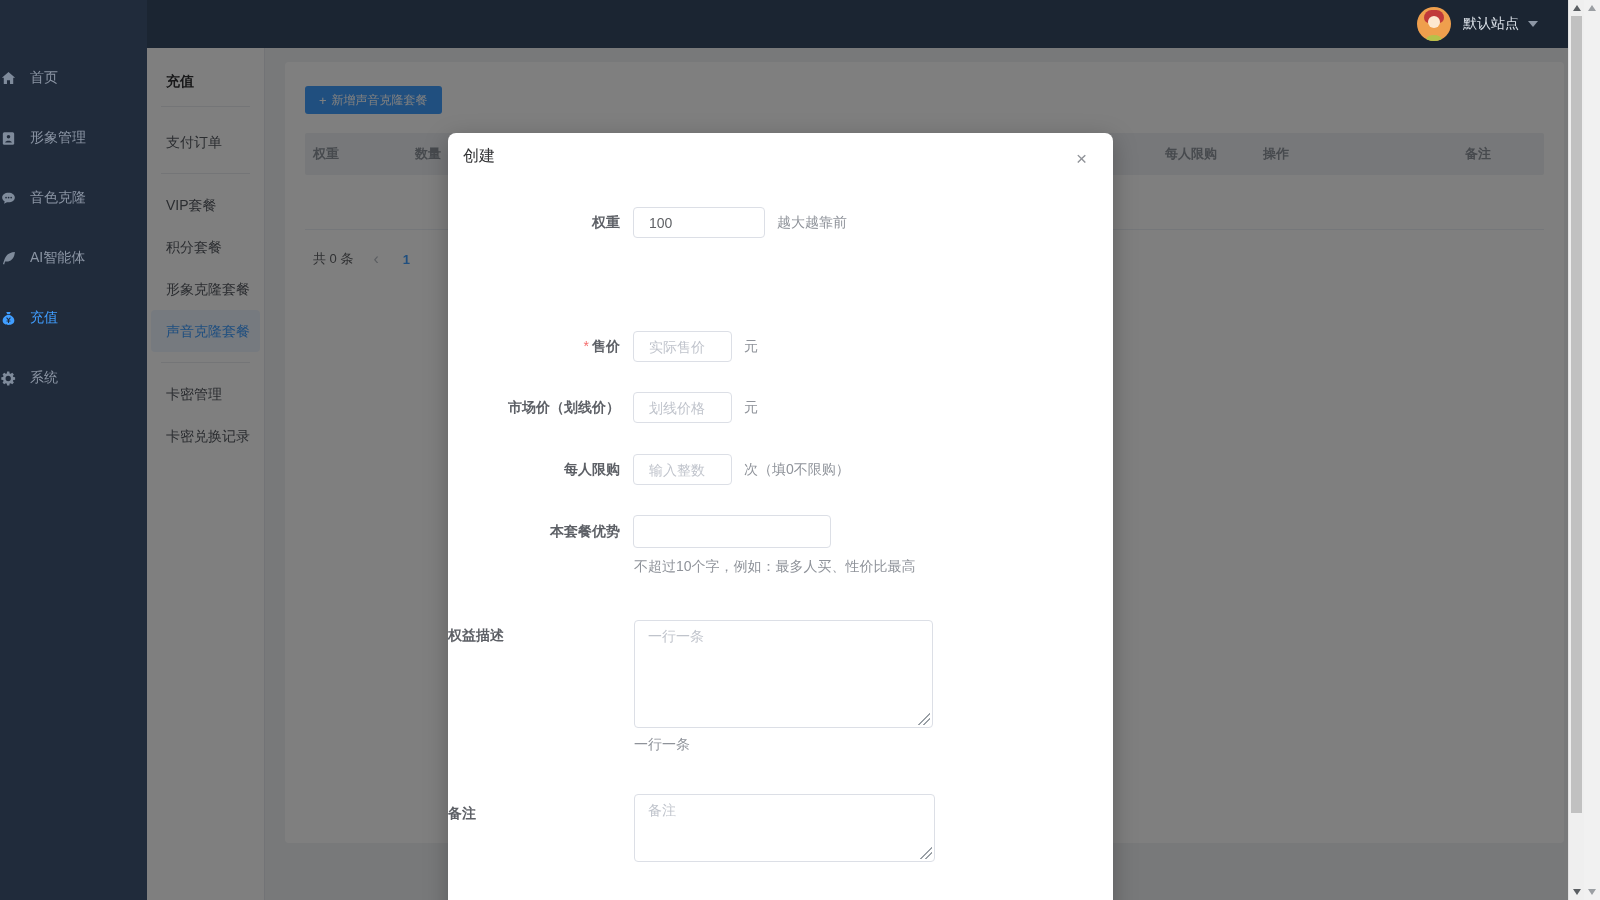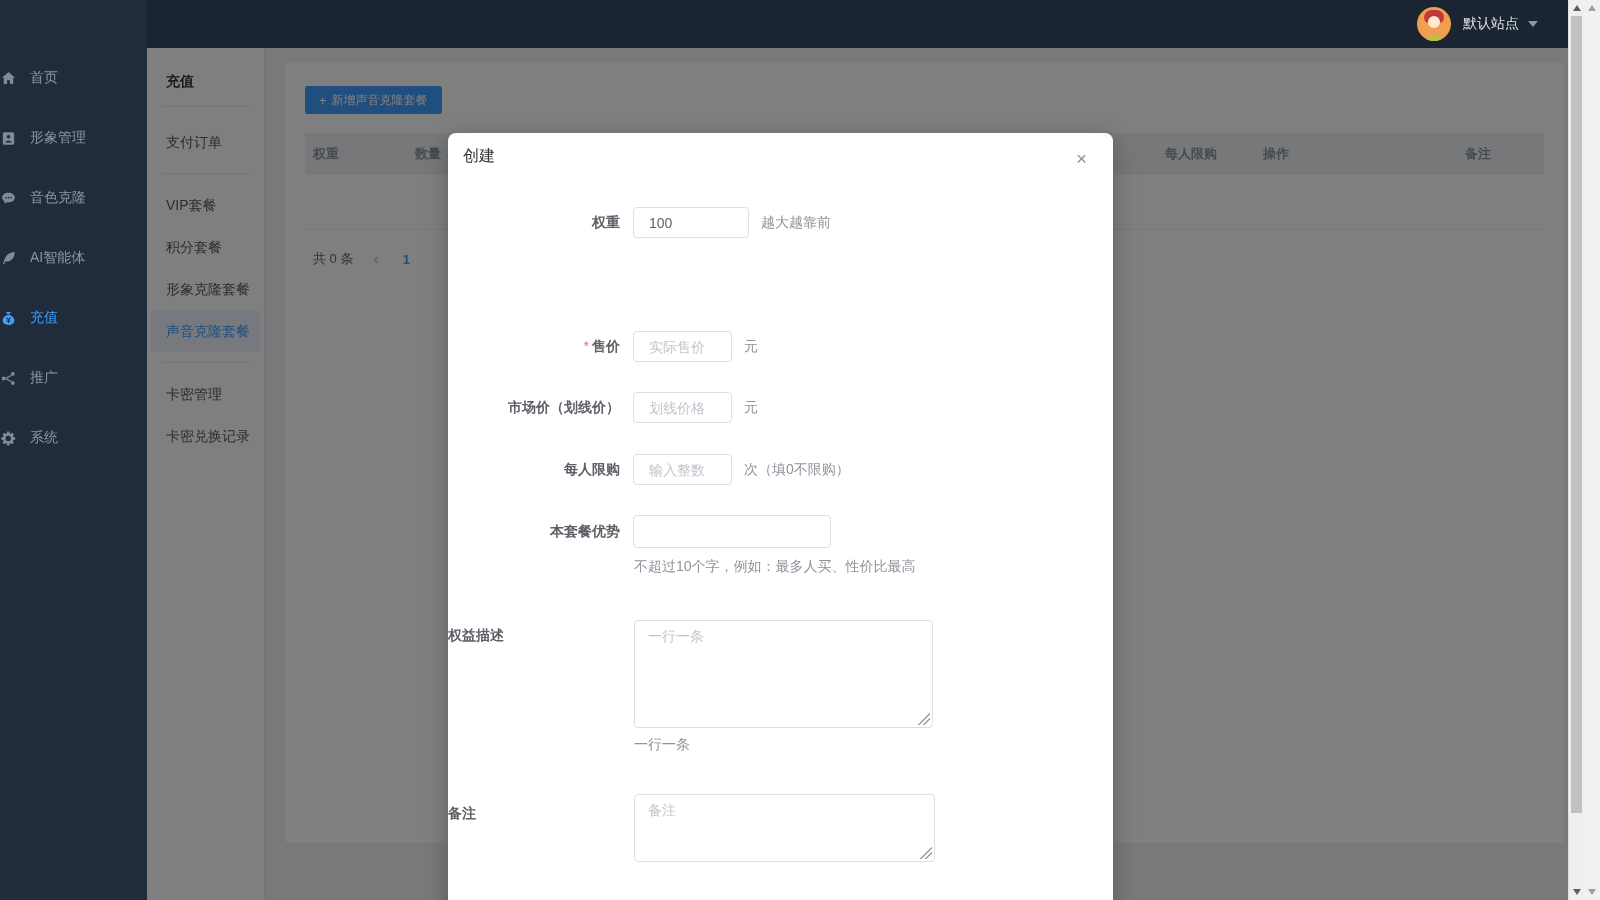--- a/index.html
+++ b/index.html
@@ -60,21 +60,21 @@
     border-radius:8px 8px 0 0;box-shadow:0 6px 24px rgba(0,0,0,.25);z-index:20}
   .m-title{position:absolute;left:15px;top:13px;font-size:16px;color:#303133}
   .m-close{position:absolute;right:26px;top:16px;font-size:19px;color:#909399;line-height:1;cursor:pointer}
   .frow{position:absolute;left:0;width:100%;height:31px;display:flex;align-items:center}
   .r1{top:74px}.r2{top:136px}.r3{top:198px}.r4{top:259px}.r5{top:321px}.r6{top:382px;height:33px}
   .flabel{width:172px;text-align:right;font-size:14px;color:#5d6066;font-weight:bold;flex:none;white-space:nowrap}
   .req{color:#f56c6c;margin-right:3px;font-weight:normal}
   .inp{height:31px;border:1px solid #dcdfe6;border-radius:4px;padding:0 15px;font-size:14px;color:#606266;
     margin-left:13px;outline:none}
   .inp::placeholder,textarea::placeholder{color:#c0c4cc;opacity:1}
-  .w110{width:116px}.w99{width:99px}.w198{width:198px;height:33px}
+  .w110{width:132px}.w99{width:99px}.w198{width:198px;height:33px}
   .fhint{margin-left:12px;font-size:14px;color:#8f939a;white-space:nowrap}
   .hint-below{position:absolute;left:186px;font-size:14px;color:#8f939a;white-space:nowrap}
   .hb1{top:425px}.hb2{top:603px}
   .flabel-abs{position:absolute;left:0;width:172px;text-align:left;font-size:14px;color:#5d6066;font-weight:bold;white-space:nowrap}
   .lab7{top:494px}.lab8{top:672px}
   textarea.ta{position:absolute;border:1px solid #dcdfe6;border-radius:4px;padding:7px 13px;font-size:14px;
     color:#606266;resize:none;outline:none;font-family:inherit}
   .ta1{left:186px;top:487px;width:299px;height:108px}
   .ta2{left:186px;top:661px;width:301px;height:68px}
   .rsz{position:absolute;width:12px;height:12px;
@@ -125,29 +125,20 @@
         </svg>
       <span>AI智能体</span>
     </div>
     <div class="sb-item active">
       <svg viewBox="0 0 18 18">
           <path d="M6.6 2.2h4.8l-1.1 2.3H7.7z"></path>
           <path d="M7.5 5.2h3c2.7 1.2 4.7 3.4 4.7 5.9 0 3-2.7 4.7-6.2 4.7s-6.2-1.7-6.2-4.7c0-2.5 2-4.7 4.7-5.9z"></path>
           <path d="M7.2 8.4l1.8 2.1 1.8-2.1M9 10.5v2.8M7.4 11.6h3.2" stroke="#202b3b" stroke-width="1.1" fill="none" stroke-linecap="round"></path>
         </svg>
       <span>充值</span>
-    </div>
-    <div class="sb-item">
-      <svg viewBox="0 0 18 18">
-          <circle cx="3.9" cy="9" r="2"></circle>
-          <circle cx="13.6" cy="4.2" r="2"></circle>
-          <circle cx="13.6" cy="13.8" r="2"></circle>
-          <path d="M5.6 8.1l6.3-3.2.7 1.3-6.3 3.2zM5.6 9.9l6.3 3.2.7-1.3-6.3-3.2z"></path>
-        </svg>
-      <span>推广</span>
     </div>
     <div class="sb-item">
       <svg viewBox="0 0 18 18">
           <path fill-rule="evenodd" d="M16 10.2V7.8l-1.9-.3a5.3 5.3 0 0 0-.5-1.2l1.1-1.6-1.7-1.7-1.6 1.1a5.3 5.3 0 0 0-1.2-.5L9.9 1.7H7.5l-.3 1.9a5.3 5.3 0 0 0-1.2.5L4.4 3 2.7 4.7l1.1 1.6a5.3 5.3 0 0 0-.5 1.2L1.4 7.8v2.4l1.9.3c.1.4.3.8.5 1.2l-1.1 1.6 1.7 1.7 1.6-1.1c.4.2.8.4 1.2.5l.3 1.9h2.4l.3-1.9c.4-.1.8-.3 1.2-.5l1.6 1.1 1.7-1.7-1.1-1.6c.2-.4.4-.8.5-1.2zM8.7 11.8a2.8 2.8 0 1 1 0-5.6 2.8 2.8 0 0 1 0 5.6z"></path>
         </svg>
       <span>系统</span>
     </div>
   </div>
 </aside>
 

